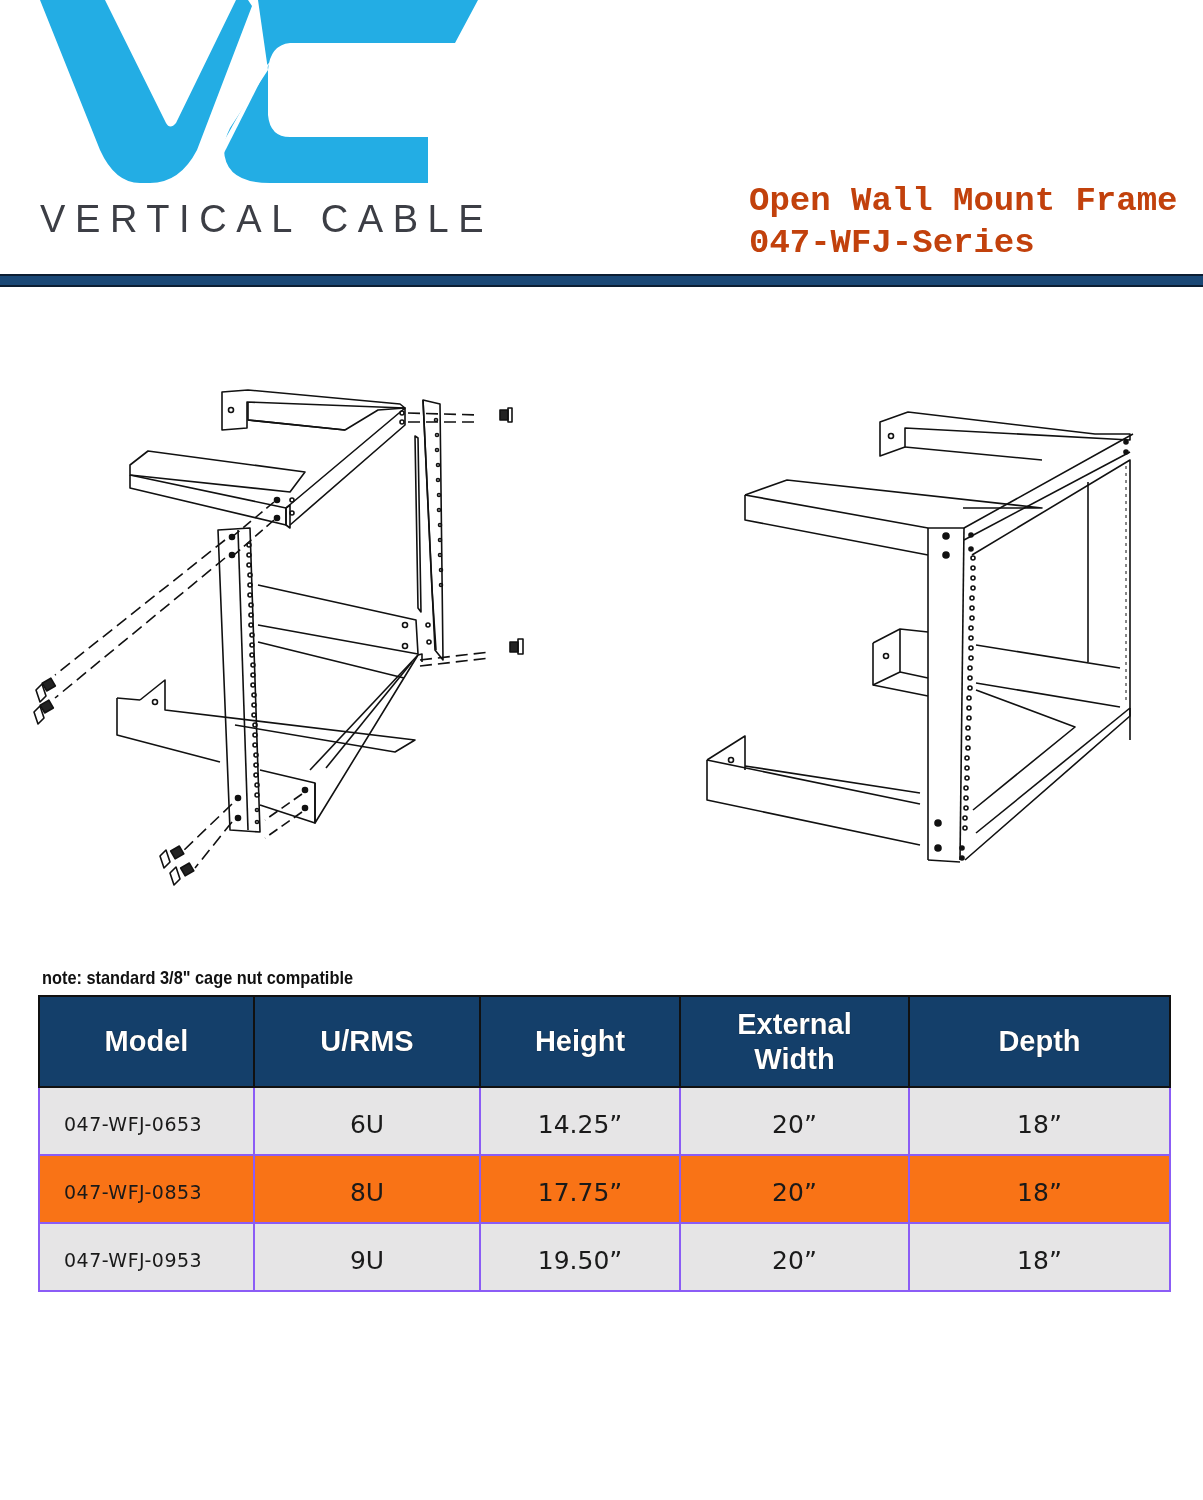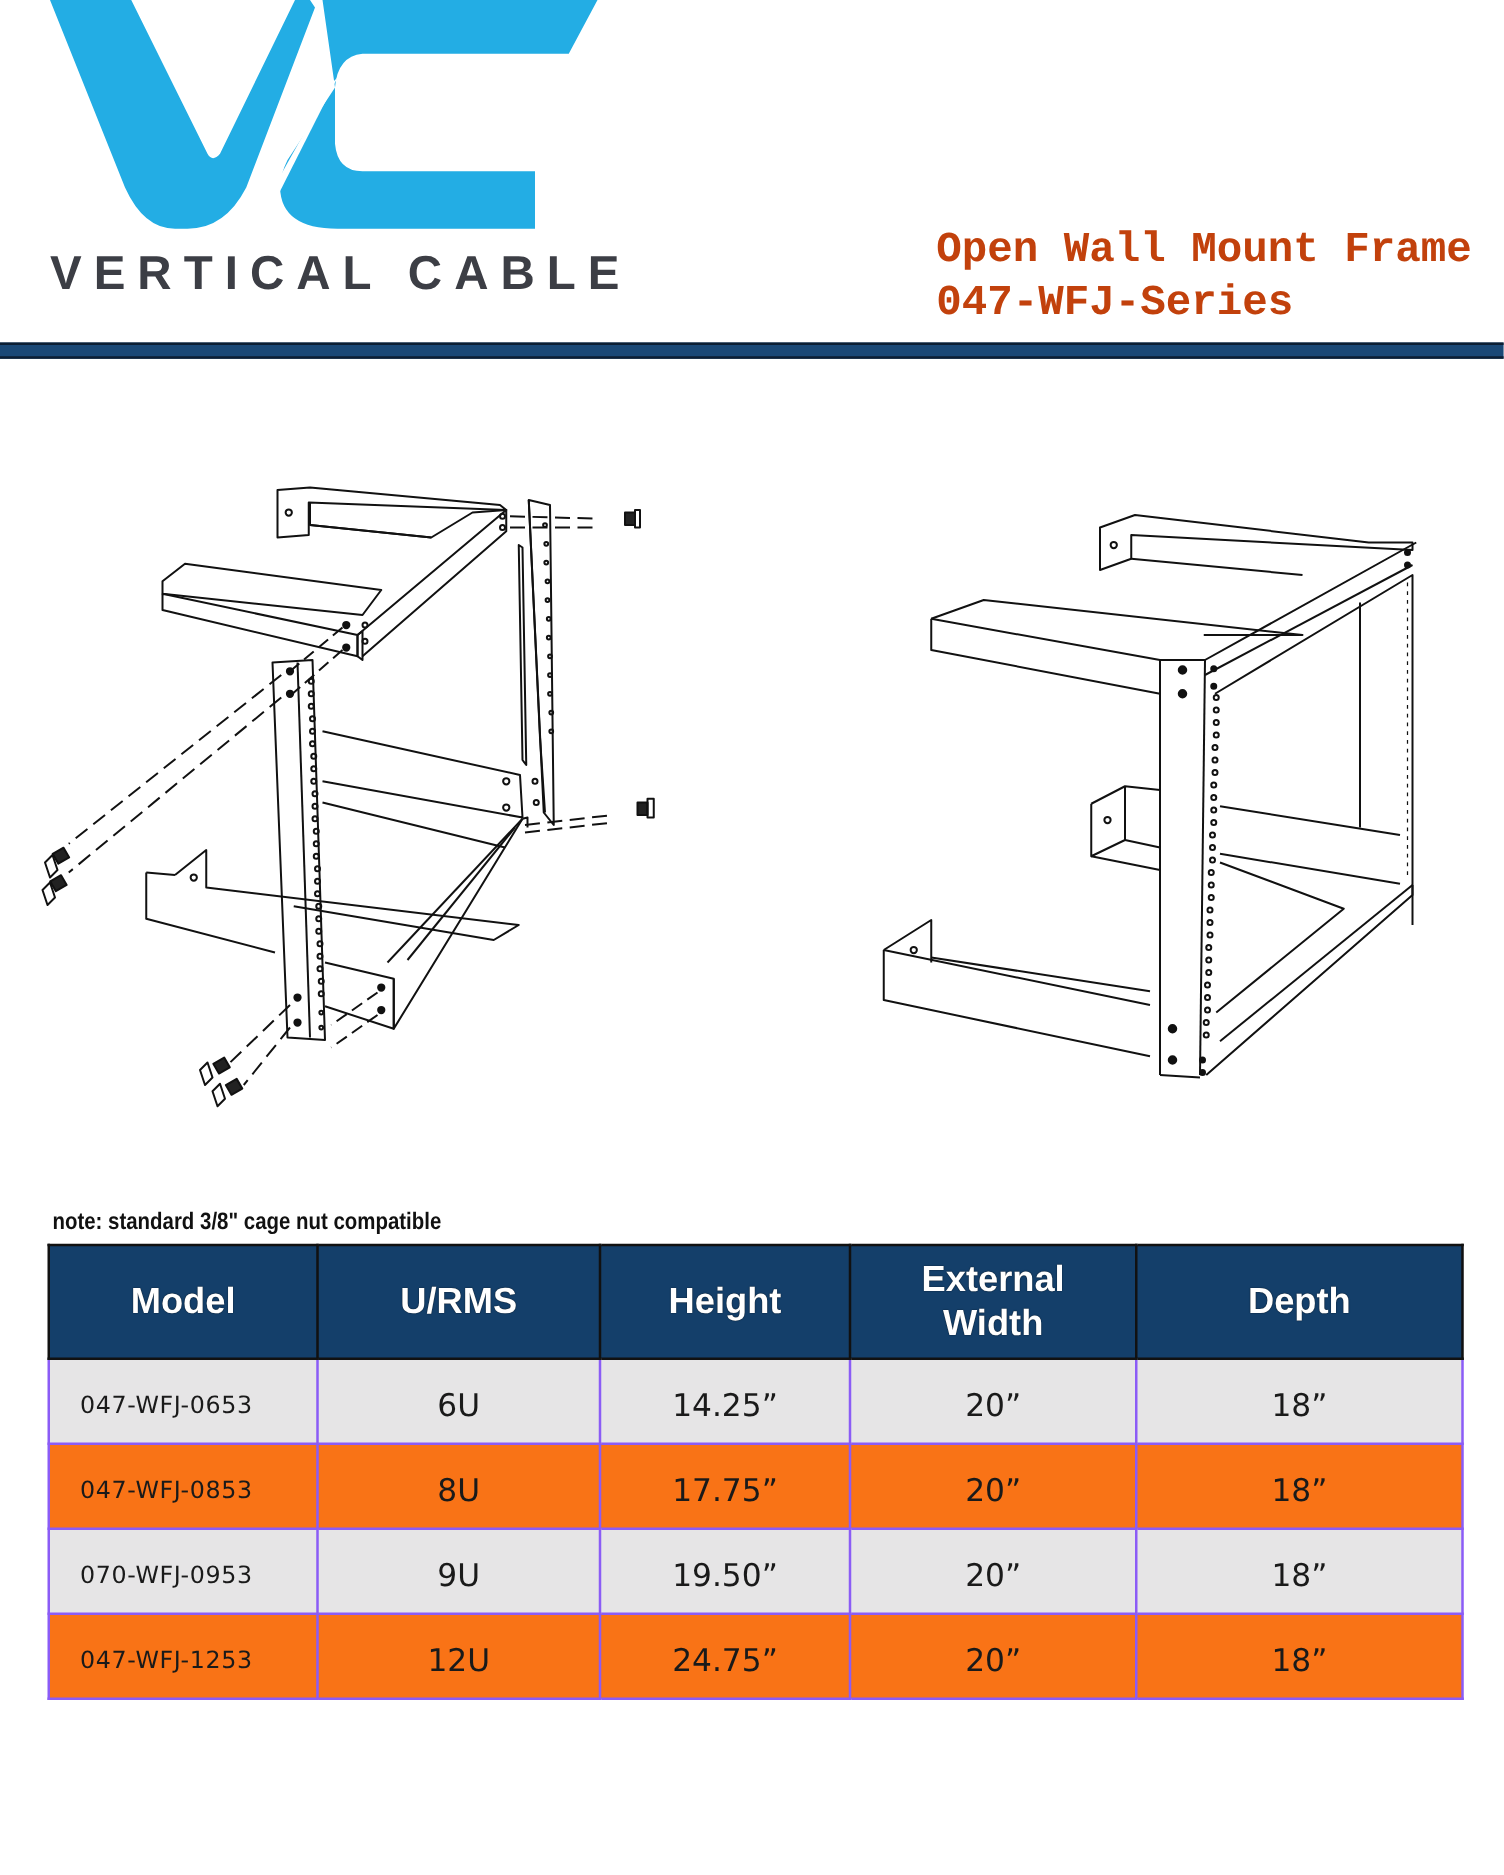--- a/index.html
+++ b/index.html
@@ -3,21 +3,21 @@
 <meta charset="utf-8">
 <style>
   * { box-sizing: border-box; margin: 0; padding: 0; }
   html, body { width: 1203px; height: 1500px; background: #ffffff; overflow: hidden; }
   body { position: relative; font-family: "Liberation Sans", sans-serif; color: #111; }
 
   .logo { position: absolute; left: 0; top: 0; width: 500px; height: 250px; }
   .logo svg { position: absolute; left: 0; top: 0; }
   .brand-name {
     position: absolute; left: 40px; top: 198px;
-    font-family: "Liberation Sans", sans-serif; font-weight: 700;
+    font-family: "Liberation Sans", sans-serif; font-weight: 400;
     font-size: 38px; letter-spacing: 9.6px; color: #3c3e45; white-space: nowrap;
   }
 
   .doc-title {
     position: absolute; left: 749px; top: 180px;
     font-family: Liberation Mono, monospace; font-weight: 700;
     font-size: 34px; line-height: 42px; color: #c2410c;
   }
   .doc-title div { white-space: nowrap; }
 
@@ -311,27 +311,20 @@
       <td>18”</td>
     </tr>
     <tr class="plain">
       <td class="model">047-WFJ-0853</td>
       <td>8U</td>
       <td>17.75”</td>
       <td>20”</td>
       <td>18”</td>
     </tr>
     <tr class="shaded">
-      <td class="model">070-WFJ-0953</td>
+      <td class="model">047-WFJ-0953</td>
       <td>9U</td>
       <td>19.50”</td>
       <td>20”</td>
       <td>18”</td>
     </tr>
-    <tr class="plain">
-      <td class="model">047-WFJ-1253</td>
-      <td>12U</td>
-      <td>24.75”</td>
-      <td>20”</td>
-      <td>18”</td>
-    </tr>
   </tbody>
 </table>
 
 </body></html>

